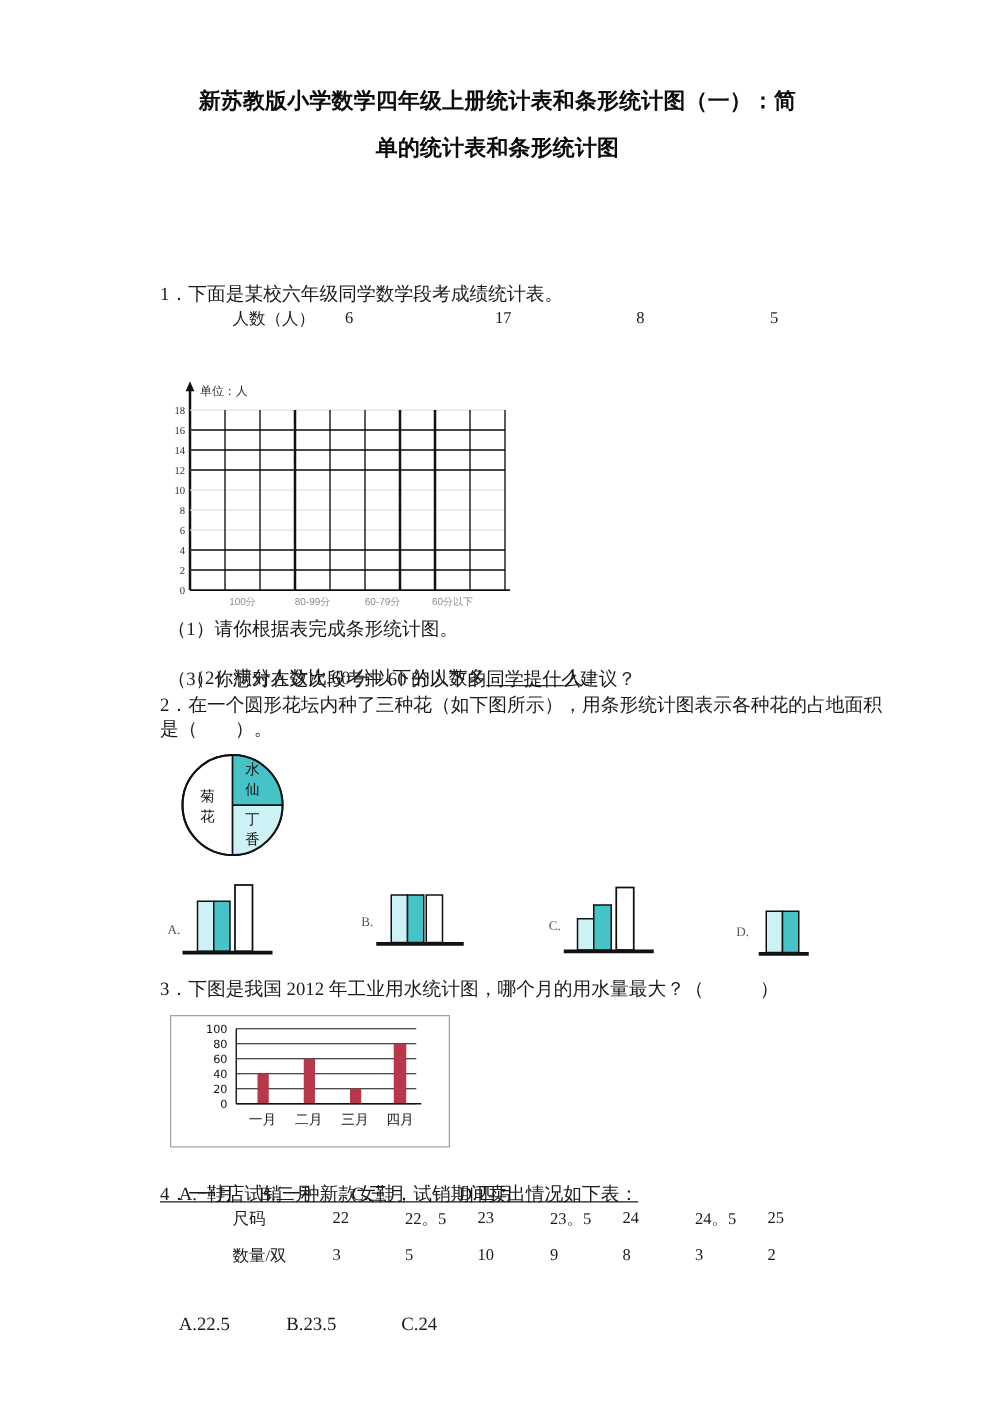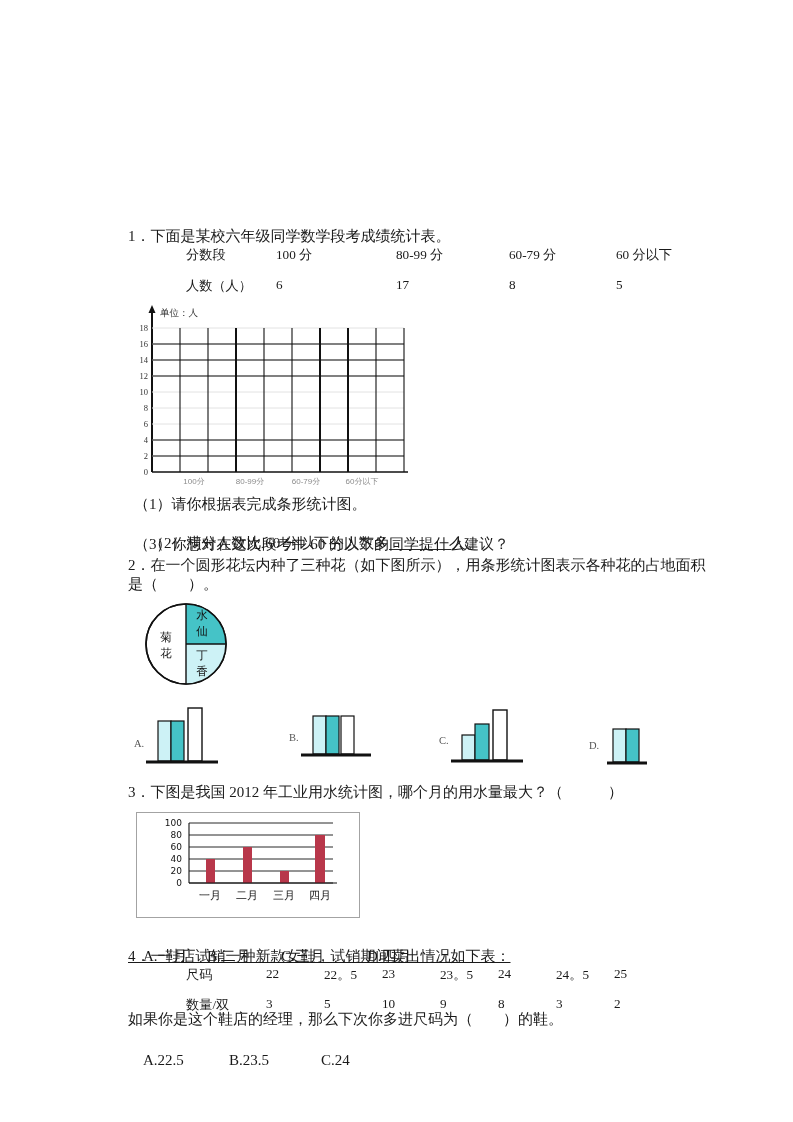--- a/index.html
+++ b/index.html
@@ -122,32 +122,29 @@
     vertical-align: top;
   }
   .shoe-table td.label { width: 80px; }
   .shoe-table td.v { width: 58px; }
 </style>
 </head>
 <body>
 
 <div class="page">
 
+  <div class="doc-title">
+    <span>新苏教版小学数学四年级上册统计表和条形统计图（一）：简</span>
+    <span class="line2">单的统计表和条形统计图</span>
+  </div>
 
   <div class="qline" style="left:128px; top:227px;">1．下面是某校六年级同学数学段考成绩统计表。</div>
 
   <table class="score-table">
     <tbody>
-        <tr>
-      <td class="label">分数段</td>
-      <td class="c1">100 分</td>
-      <td class="c2">80-99 分</td>
-      <td class="c3">60-79 分</td>
-      <td>60 分以下</td>
-    </tr>
     <tr>
       <td class="label">人数（人）</td>
       <td class="c1">6</td>
       <td class="c2">17</td>
       <td class="c3">8</td>
       <td>5</td>
     </tr>
   </tbody>
     </table>
 
@@ -358,19 +355,18 @@
       <td class="v">5</td>
       <td class="v">10</td>
       <td class="v">9</td>
       <td class="v">8</td>
       <td class="v">3</td>
       <td>2</td>
     </tr>
   </tbody>
     </table>
 
-  <div class="qline" style="left:128px; top:1010px;">如果你是这个鞋店的经理，那么下次你多进尺码为（　　）的鞋。</div>
 
   <div class="qline" style="left:128px; top:1032px;">
     <span style="display:inline-block;width:86px;">A.22.5</span><span style="display:inline-block;width:92px;">B.23.5</span><span>C.24</span>
   </div>
 
 </div>
 
 </body></html>

